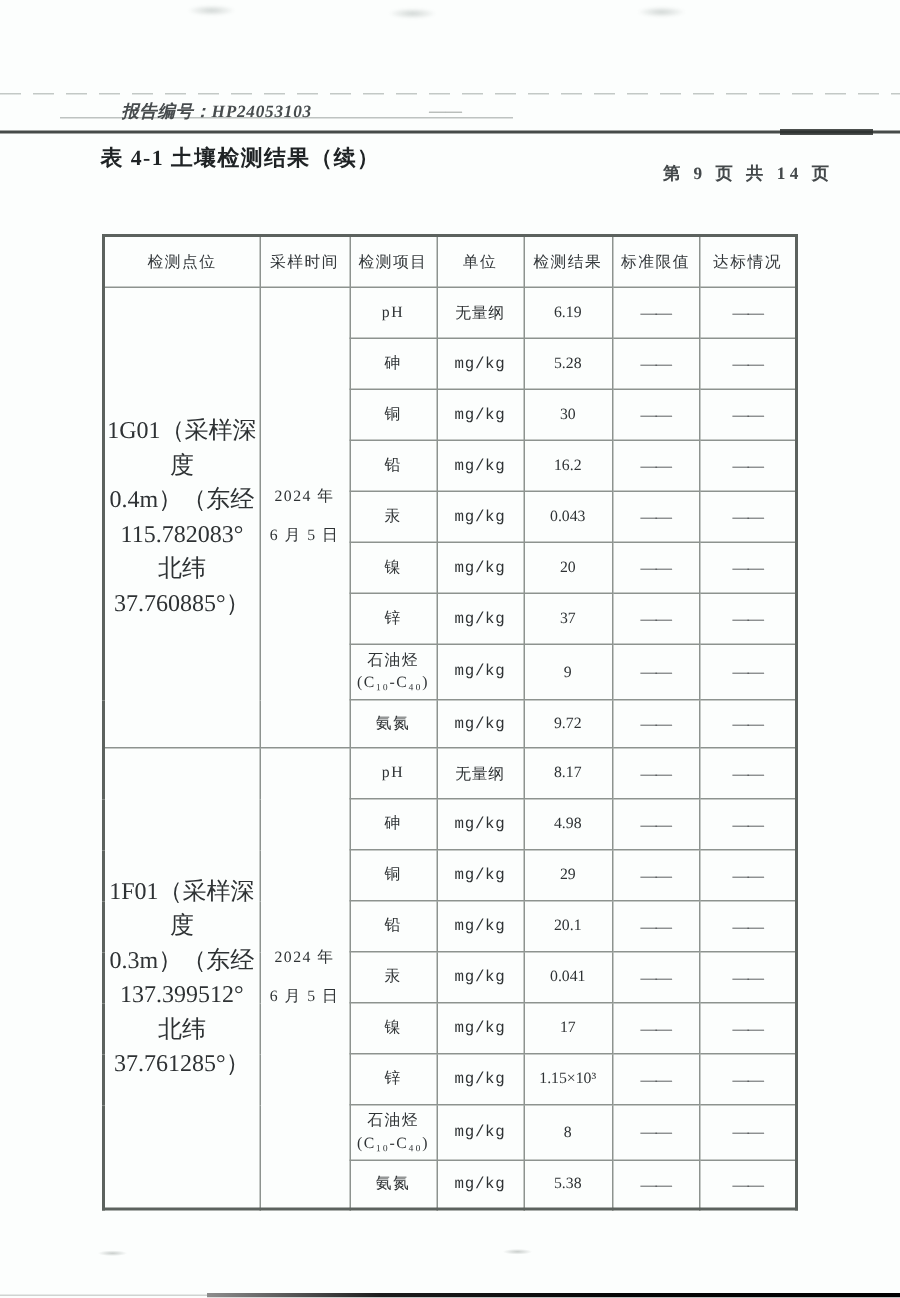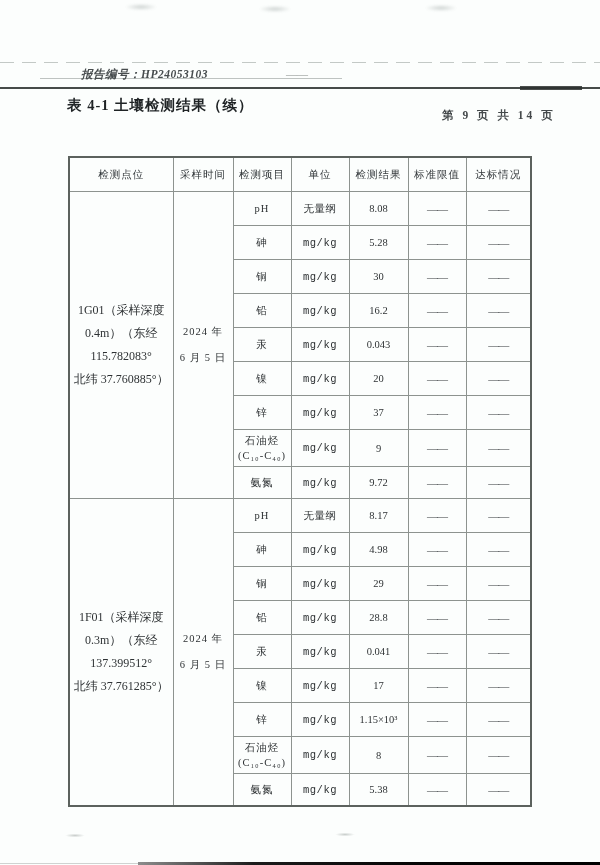--- a/index.html
+++ b/index.html
@@ -53,21 +53,21 @@
   table.results th,table.results td{
     border:1px solid #8d938f;
     text-align:center;vertical-align:middle;padding:0;
     font-weight:normal;
   }
   table.results{border:2px solid #5c625e;}
   table.results th{height:33px;letter-spacing:1px;color:#33383b;}
   tr.h-std td{height:33px;}
   tr.h-oil td{height:36px;}
   tr.h-last td{height:31px;}
-  td.point-cell{white-space:pre-line;line-height:23px;font-size:12px;}
+  td.point-cell{white-space:pre-line;line-height:23px;font-size:16px;}
   td.time-cell{white-space:pre-line;line-height:26px;letter-spacing:1px;}
   td.item-cell{white-space:pre-line;line-height:15px;letter-spacing:1px;}
   td.unit-cell{letter-spacing:.5px;font-family:Liberation Mono, monospace;}
   td.result-cell{}
   td.dash-cell{color:#3c4043;letter-spacing:-1px;font-size:11px;}
   
   .bottom-bar{
     bottom:0;left:138px;width:462px;height:3px;
     background:linear-gradient(90deg,#8d8d8d,#1c1c1c 25%,#050505 60%,#000);
   }
@@ -116,21 +116,21 @@
 
     <tr class="h-std">
       <td class="point-cell" rowspan="9">1G01（采样深度
 0.4m）（东经
 115.782083°
 北纬 37.760885°）</td>
       <td class="time-cell" rowspan="9">2024 年
 6 月 5 日</td>
       <td class="item-cell">pH</td>
       <td class="unit-cell">无量纲</td>
-      <td class="result-cell">8.08</td>
+      <td class="result-cell">6.19</td>
       <td class="dash-cell">——</td>
       <td class="dash-cell">——</td>
     </tr>
     <tr class="h-std">
       <td class="item-cell">砷</td>
       <td class="unit-cell">mg/kg</td>
       <td class="result-cell">5.28</td>
       <td class="dash-cell">——</td>
       <td class="dash-cell">——</td>
     </tr>
@@ -208,21 +208,21 @@
     <tr class="h-std">
       <td class="item-cell">铜</td>
       <td class="unit-cell">mg/kg</td>
       <td class="result-cell">29</td>
       <td class="dash-cell">——</td>
       <td class="dash-cell">——</td>
     </tr>
     <tr class="h-std">
       <td class="item-cell">铅</td>
       <td class="unit-cell">mg/kg</td>
-      <td class="result-cell">28.8</td>
+      <td class="result-cell">20.1</td>
       <td class="dash-cell">——</td>
       <td class="dash-cell">——</td>
     </tr>
     <tr class="h-std">
       <td class="item-cell">汞</td>
       <td class="unit-cell">mg/kg</td>
       <td class="result-cell">0.041</td>
       <td class="dash-cell">——</td>
       <td class="dash-cell">——</td>
     </tr>

